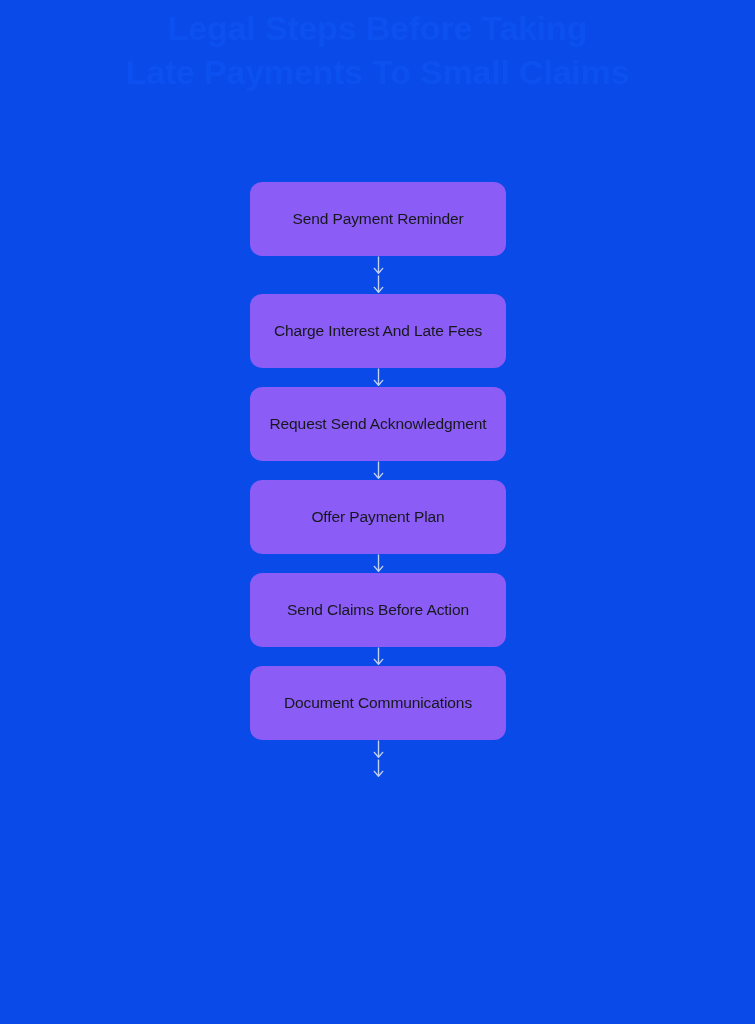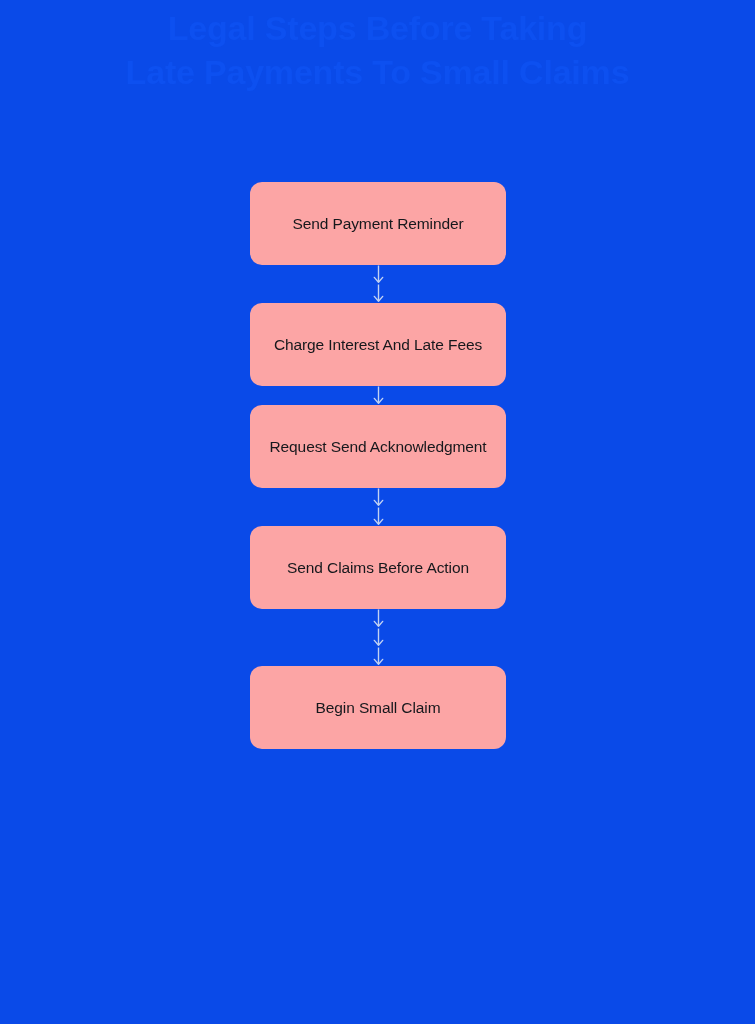--- a/index.html
+++ b/index.html
@@ -47,23 +47,23 @@
     top: 182px;
     left: 250px;
     width: 256px;
     display: flex;
     flex-direction: column;
     align-items: center;
   }
 
   .node {
     width: 256px;
-    height: 83px;
+    height: 74px;
     box-sizing: border-box;
-    background: #fca5a5;
+    background: #8b5cf6;
     border-radius: 12px;
     display: flex;
     align-items: center;
     justify-content: center;
     padding: 0 18px;
   }
   .node-label {
     font-size: 15.5px;
     line-height: 20px;
     font-weight: 500;
@@ -122,45 +122,48 @@
       </div>
       <div class="node">
         <span class="node-label">Request Send Acknowledgment</span>
       </div>
       <div class="connector">
         <svg class="arrow-icon" width="13" height="19" viewBox="0 0 13 19">
           <path d="M6.5 0.5 V16" stroke="currentColor" stroke-width="1.4" fill="none"></path>
           <path d="M2.3 12.4 L6.5 17.2 L10.7 12.4" stroke="currentColor" stroke-width="1.4" fill="none" stroke-linecap="round" stroke-linejoin="round"></path>
         </svg>
       </div>
+      <div class="node">
+        <span class="node-label">Offer Payment Plan</span>
+      </div>
       <div class="connector">
         <svg class="arrow-icon" width="13" height="19" viewBox="0 0 13 19">
           <path d="M6.5 0.5 V16" stroke="currentColor" stroke-width="1.4" fill="none"></path>
           <path d="M2.3 12.4 L6.5 17.2 L10.7 12.4" stroke="currentColor" stroke-width="1.4" fill="none" stroke-linecap="round" stroke-linejoin="round"></path>
         </svg>
       </div>
       <div class="node">
         <span class="node-label">Send Claims Before Action</span>
       </div>
       <div class="connector">
         <svg class="arrow-icon" width="13" height="19" viewBox="0 0 13 19">
           <path d="M6.5 0.5 V16" stroke="currentColor" stroke-width="1.4" fill="none"></path>
           <path d="M2.3 12.4 L6.5 17.2 L10.7 12.4" stroke="currentColor" stroke-width="1.4" fill="none" stroke-linecap="round" stroke-linejoin="round"></path>
         </svg>
       </div>
+      <div class="node">
+        <span class="node-label">Document Communications</span>
+      </div>
       <div class="connector">
         <svg class="arrow-icon" width="13" height="19" viewBox="0 0 13 19">
           <path d="M6.5 0.5 V16" stroke="currentColor" stroke-width="1.4" fill="none"></path>
           <path d="M2.3 12.4 L6.5 17.2 L10.7 12.4" stroke="currentColor" stroke-width="1.4" fill="none" stroke-linecap="round" stroke-linejoin="round"></path>
         </svg>
       </div>
       <div class="connector">
         <svg class="arrow-icon" width="13" height="19" viewBox="0 0 13 19">
           <path d="M6.5 0.5 V16" stroke="currentColor" stroke-width="1.4" fill="none"></path>
           <path d="M2.3 12.4 L6.5 17.2 L10.7 12.4" stroke="currentColor" stroke-width="1.4" fill="none" stroke-linecap="round" stroke-linejoin="round"></path>
         </svg>
       </div>
-      <div class="node">
-        <span class="node-label">Begin Small Claim</span>
-      </div>
     </div>
 
 </div>
 
 </body></html>

